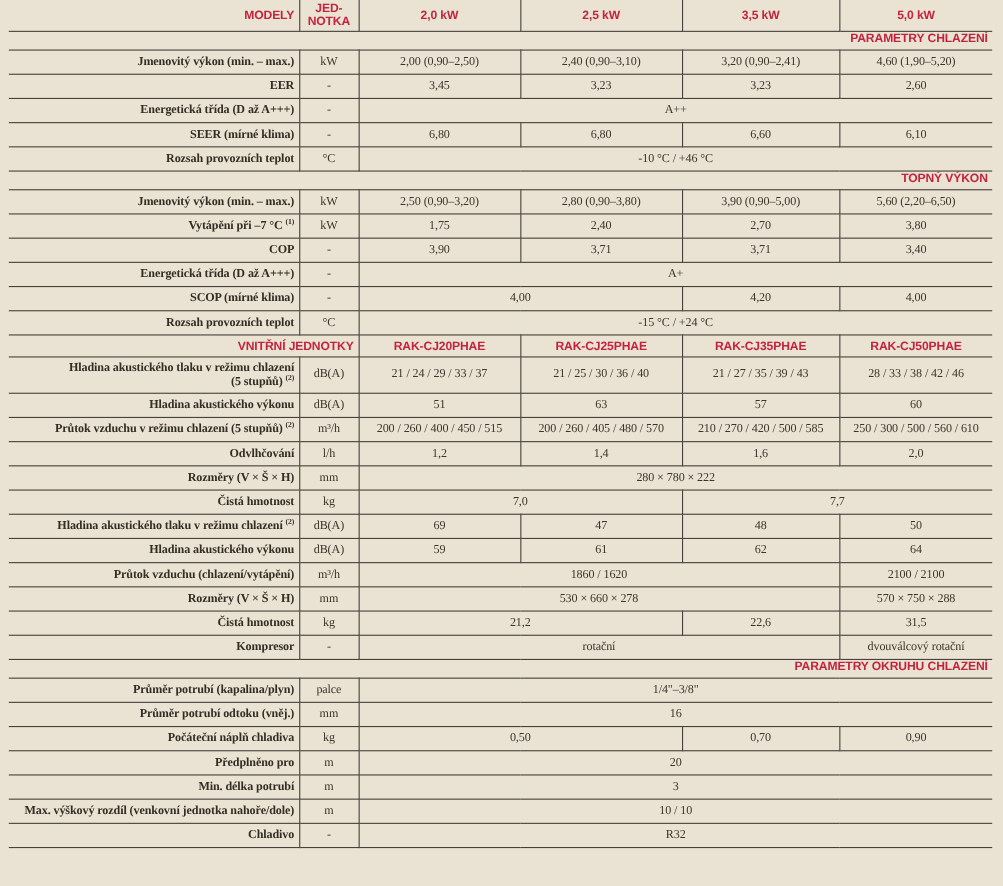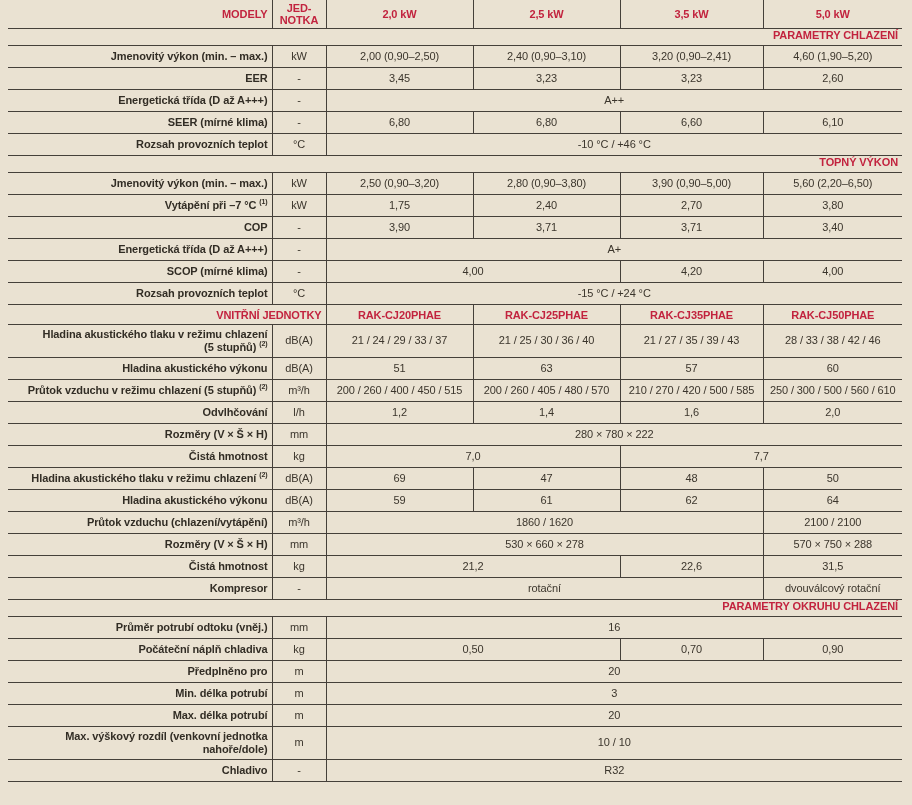--- a/index.html
+++ b/index.html
@@ -41,21 +41,21 @@
   td.red{
     color:var(--accent);
     font-weight:bold;
   }
   tr.head{height:28px;}
   tr.head td{padding-top:1px;padding-bottom:1px;line-height:12px;}
   tr.title{height:17px;}
   tr.title td{padding-top:0;padding-bottom:2px;}
   tr.models{height:19px;}
   tr.models td{padding-top:4px;padding-bottom:2px;}
-  tr.datarow{height:22px;}
+  tr.datarow{height:22px;font-family:Liberation Serif, serif;}
   sup{
     font-size:7px;
     line-height:0;
     vertical-align:super;
   }
 </style>
 </head>
 <body>
 
 <table class="spec">
@@ -245,20 +245,25 @@
       <tr class="datarow">
         <td class="lbl vr">Kompresor</td>
         <td class="unit vr">-</td>
         <td class="vr" colspan="3">rotační</td>
         <td>dvouválcový rotační</td>
       </tr>
       <tr class="title">
         <td class="lbl red" colspan="6">PARAMETRY OKRUHU CHLAZENÍ</td>
       </tr>
       <tr class="datarow">
+        <td class="lbl vr">Průměr potrubí (kapalina/plyn)</td>
+        <td class="unit vr">palce</td>
+        <td colspan="4">1/4"–3/8"</td>
+      </tr>
+      <tr class="datarow">
         <td class="lbl vr">Průměr potrubí odtoku (vněj.)</td>
         <td class="unit vr">mm</td>
         <td colspan="4">16</td>
       </tr>
       <tr class="datarow">
         <td class="lbl vr">Počáteční náplň chladiva</td>
         <td class="unit vr">kg</td>
         <td class="vr" colspan="2">0,50</td>
         <td class="vr">0,70</td>
         <td>0,90</td>
@@ -267,25 +272,20 @@
         <td class="lbl vr">Předplněno pro</td>
         <td class="unit vr">m</td>
         <td colspan="4">20</td>
       </tr>
       <tr class="datarow">
         <td class="lbl vr">Min. délka potrubí</td>
         <td class="unit vr">m</td>
         <td colspan="4">3</td>
       </tr>
       <tr class="datarow">
-        <td class="lbl vr">Max. délka potrubí</td>
-        <td class="unit vr">m</td>
-        <td colspan="4">20</td>
-      </tr>
-      <tr class="datarow">
         <td class="lbl vr">Max. výškový rozdíl (venkovní jednotka nahoře/dole)</td>
         <td class="unit vr">m</td>
         <td colspan="4">10 / 10</td>
       </tr>
       <tr class="datarow">
         <td class="lbl vr">Chladivo</td>
         <td class="unit vr">-</td>
         <td colspan="4">R32</td>
       </tr>
     </tbody>

